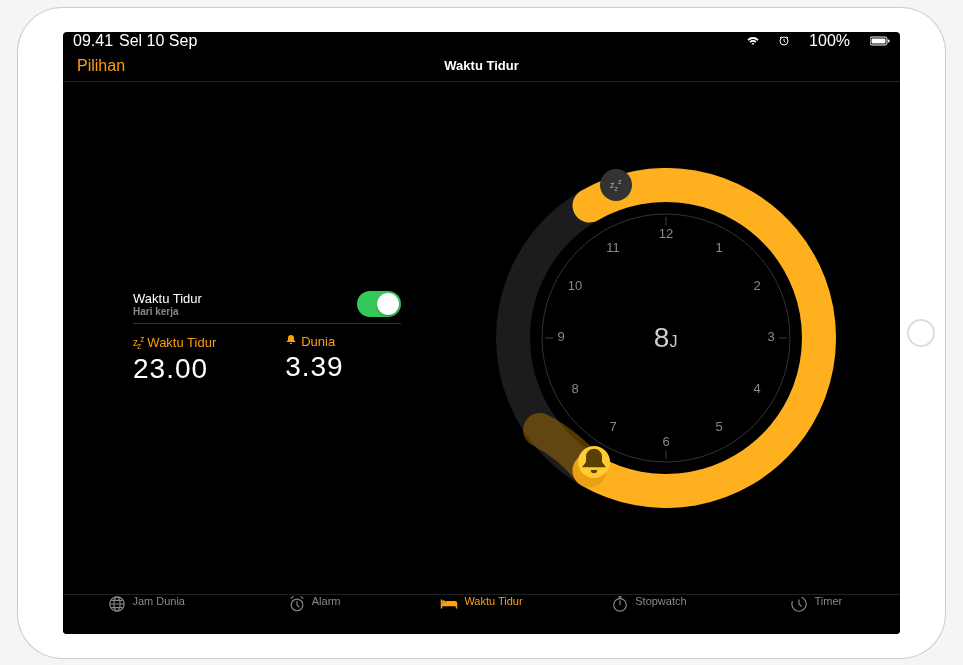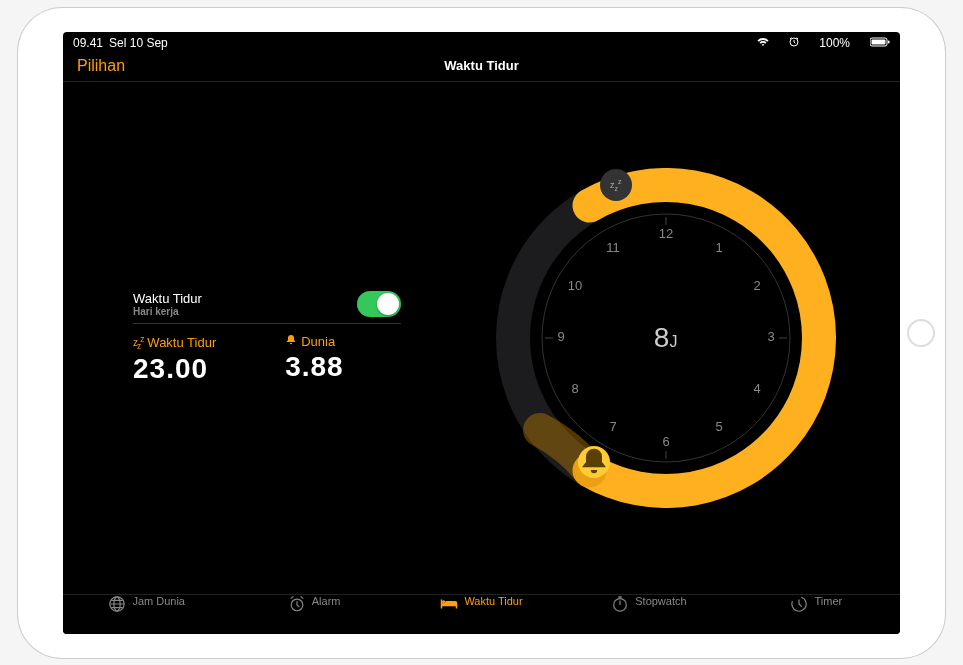--- a/index.html
+++ b/index.html
@@ -46,21 +46,21 @@
   border: 2px solid #ddd;
   background: #fff;
 }
 
 .status-bar {
   height: 18px;
   display: flex;
   align-items: flex-end;
   justify-content: space-between;
   padding: 0 10px;
-  font-size: 12px;
+  font-size: 16px;
   color: #fff;
 }
 
 .status-left { display: flex; gap: 6px; }
 .status-right { display: flex; gap: 20px; align-items: center; }
 
 .nav-bar {
   height: 32px;
   display: flex;
   align-items: center;
@@ -152,21 +152,21 @@
   color: #ff9f0a;
   font-size: 13px;
   display: flex;
   align-items: center;
   gap: 4px;
 }
 
 .time-value {
   color: #fff;
   font-size: 28px;
-  font-weight: 700;
+  font-weight: 400;
   letter-spacing: 1px;
   margin-top: 2px;
 }
 
 .right-panel {
   width: 56%;
   display: flex;
   align-items: center;
   justify-content: center;
 }
@@ -309,21 +309,21 @@
           </div>
           <div class="time-block">
             <div class="time-label">
               <span>
                 <svg width="12" height="12" viewBox="0 0 12 12">
                     <path fill="#ff9f0a" d="M6 1a3 3 0 0 0-3 3v2L1.5 8h9L9 6V4a3 3 0 0 0-3-3zm-1.2 8a1.2 1.2 0 0 0 2.4 0z"></path>
                   </svg>
               </span>
               <span>Dunia</span>
             </div>
-            <div class="time-value">3.88</div>
+            <div class="time-value">3.39</div>
           </div>
         </div>
       </div>
 
       <div class="right-panel">
         <div class="dial">
           <svg viewBox="0 0 340 340">
 
             <circle cx="170" cy="170" r="153" fill="none" stroke="#1c1c1e" stroke-width="34"></circle>
 

